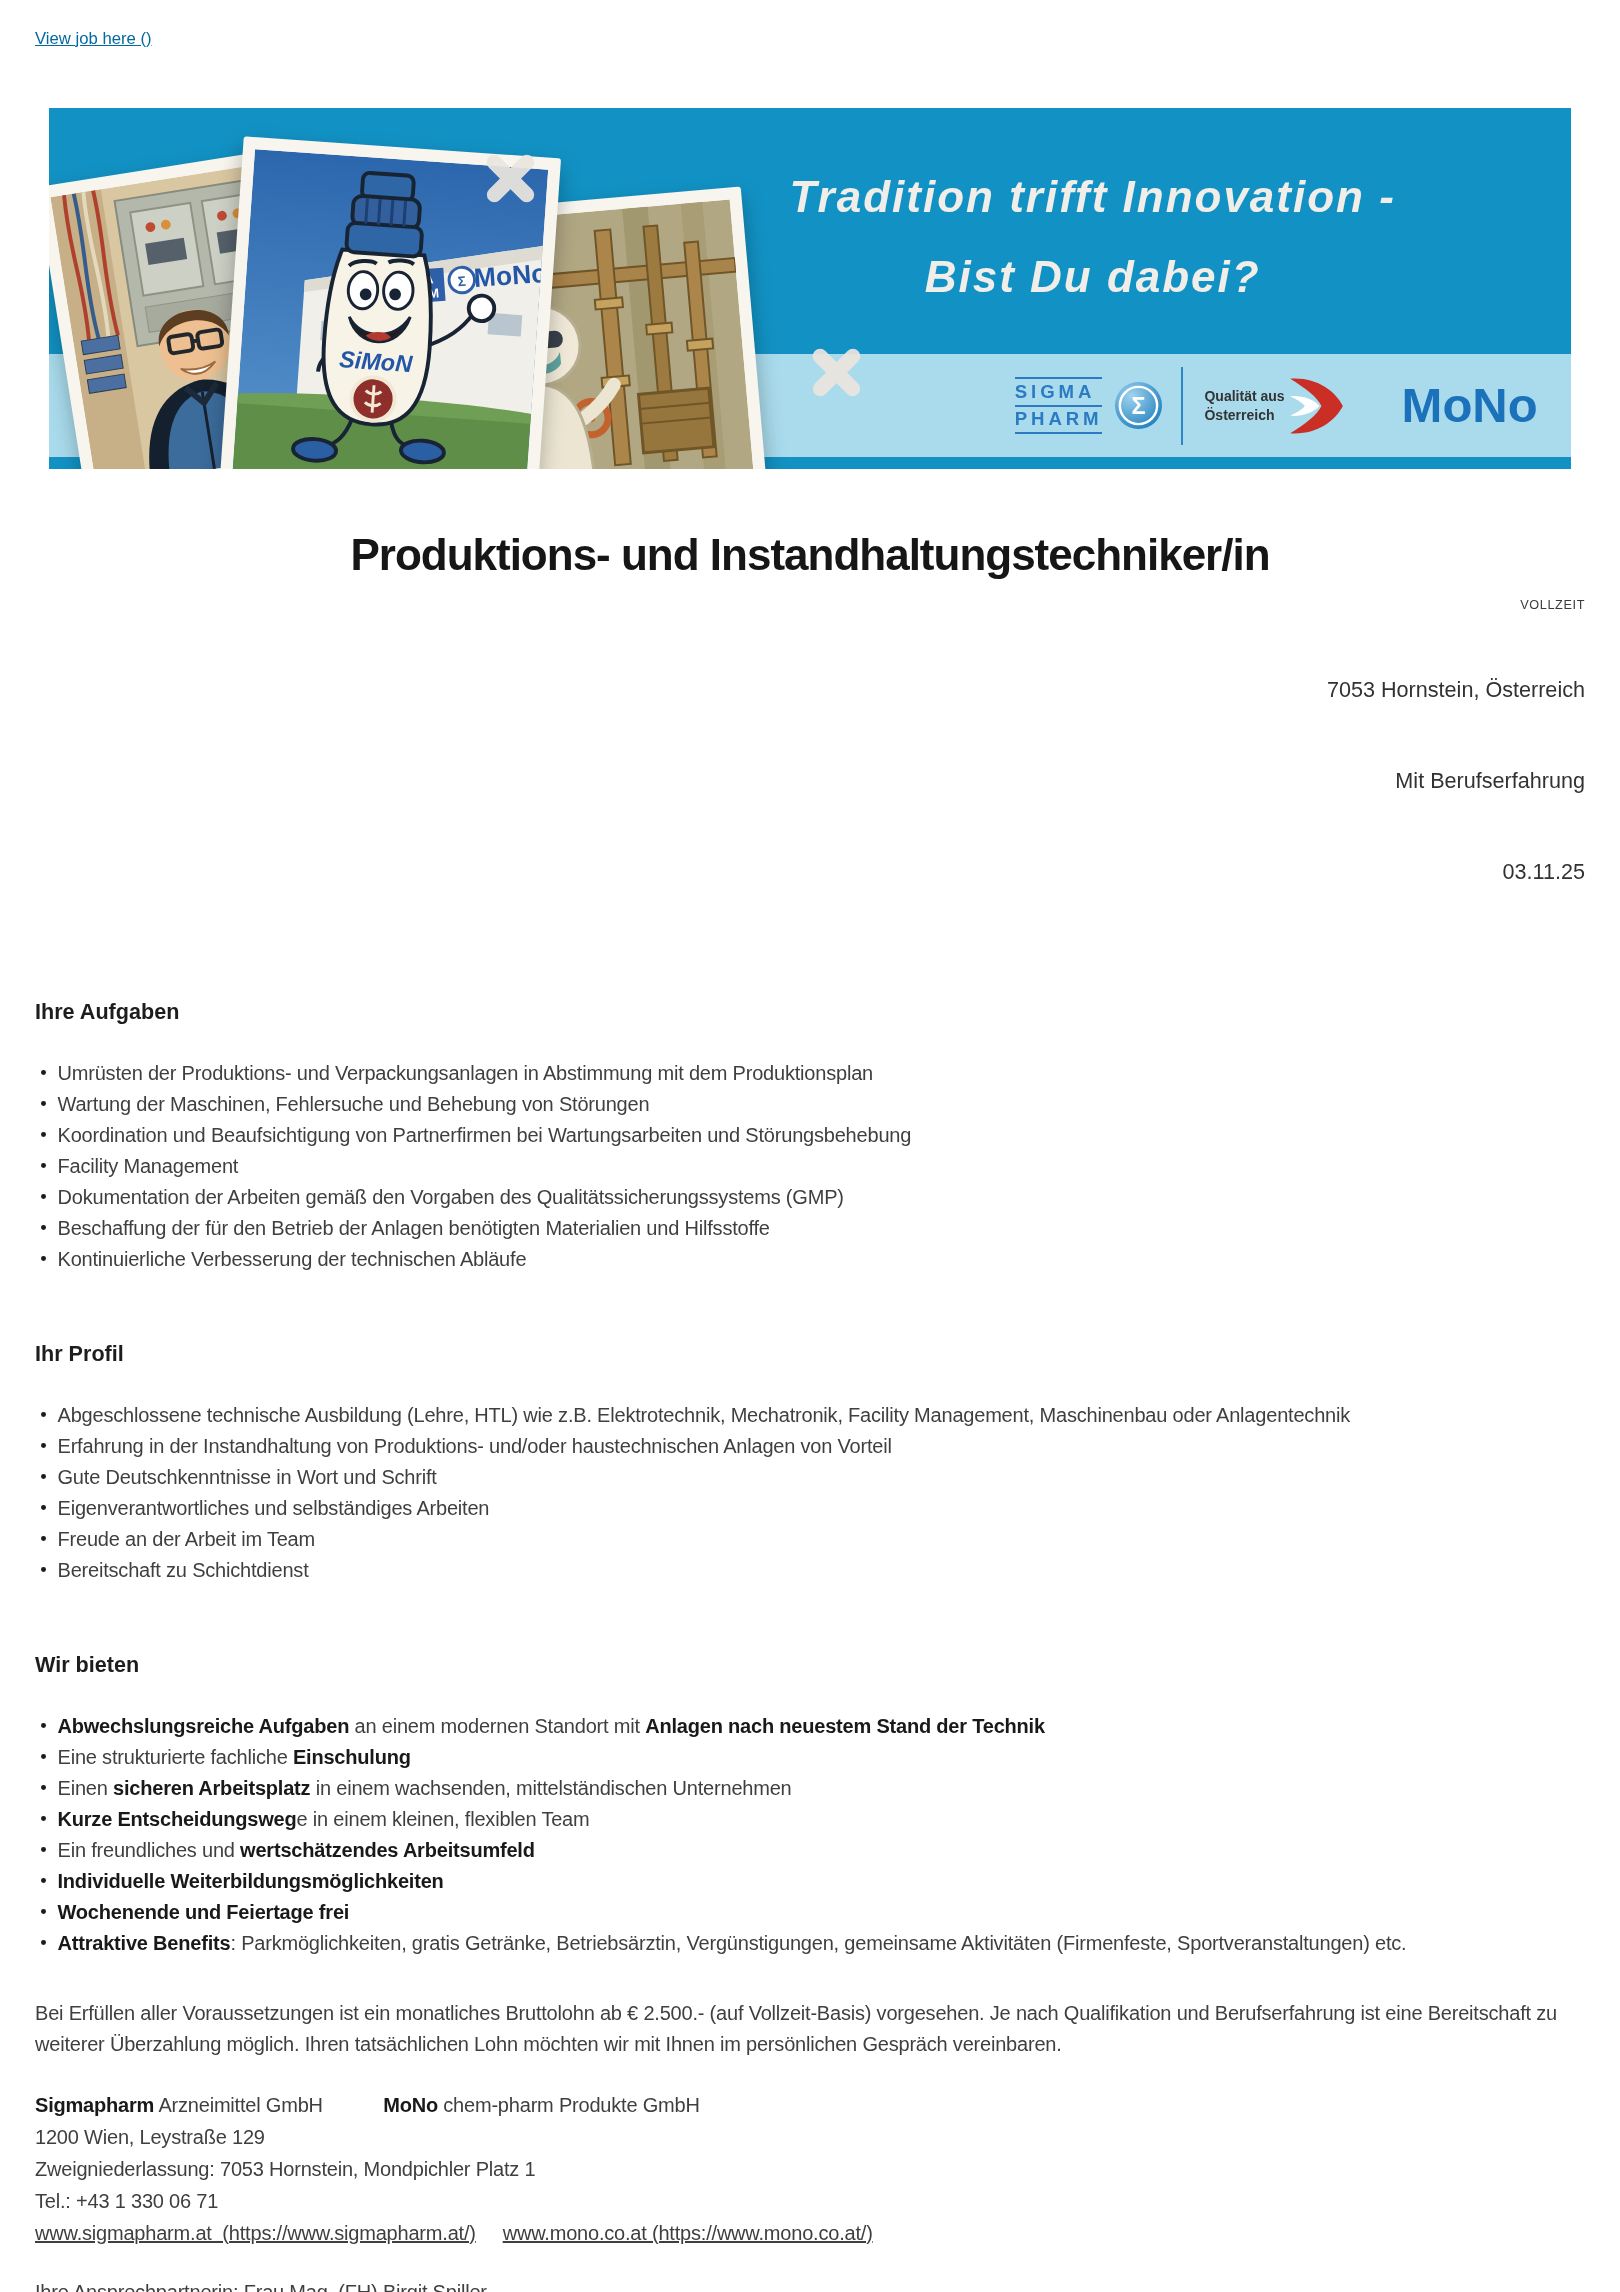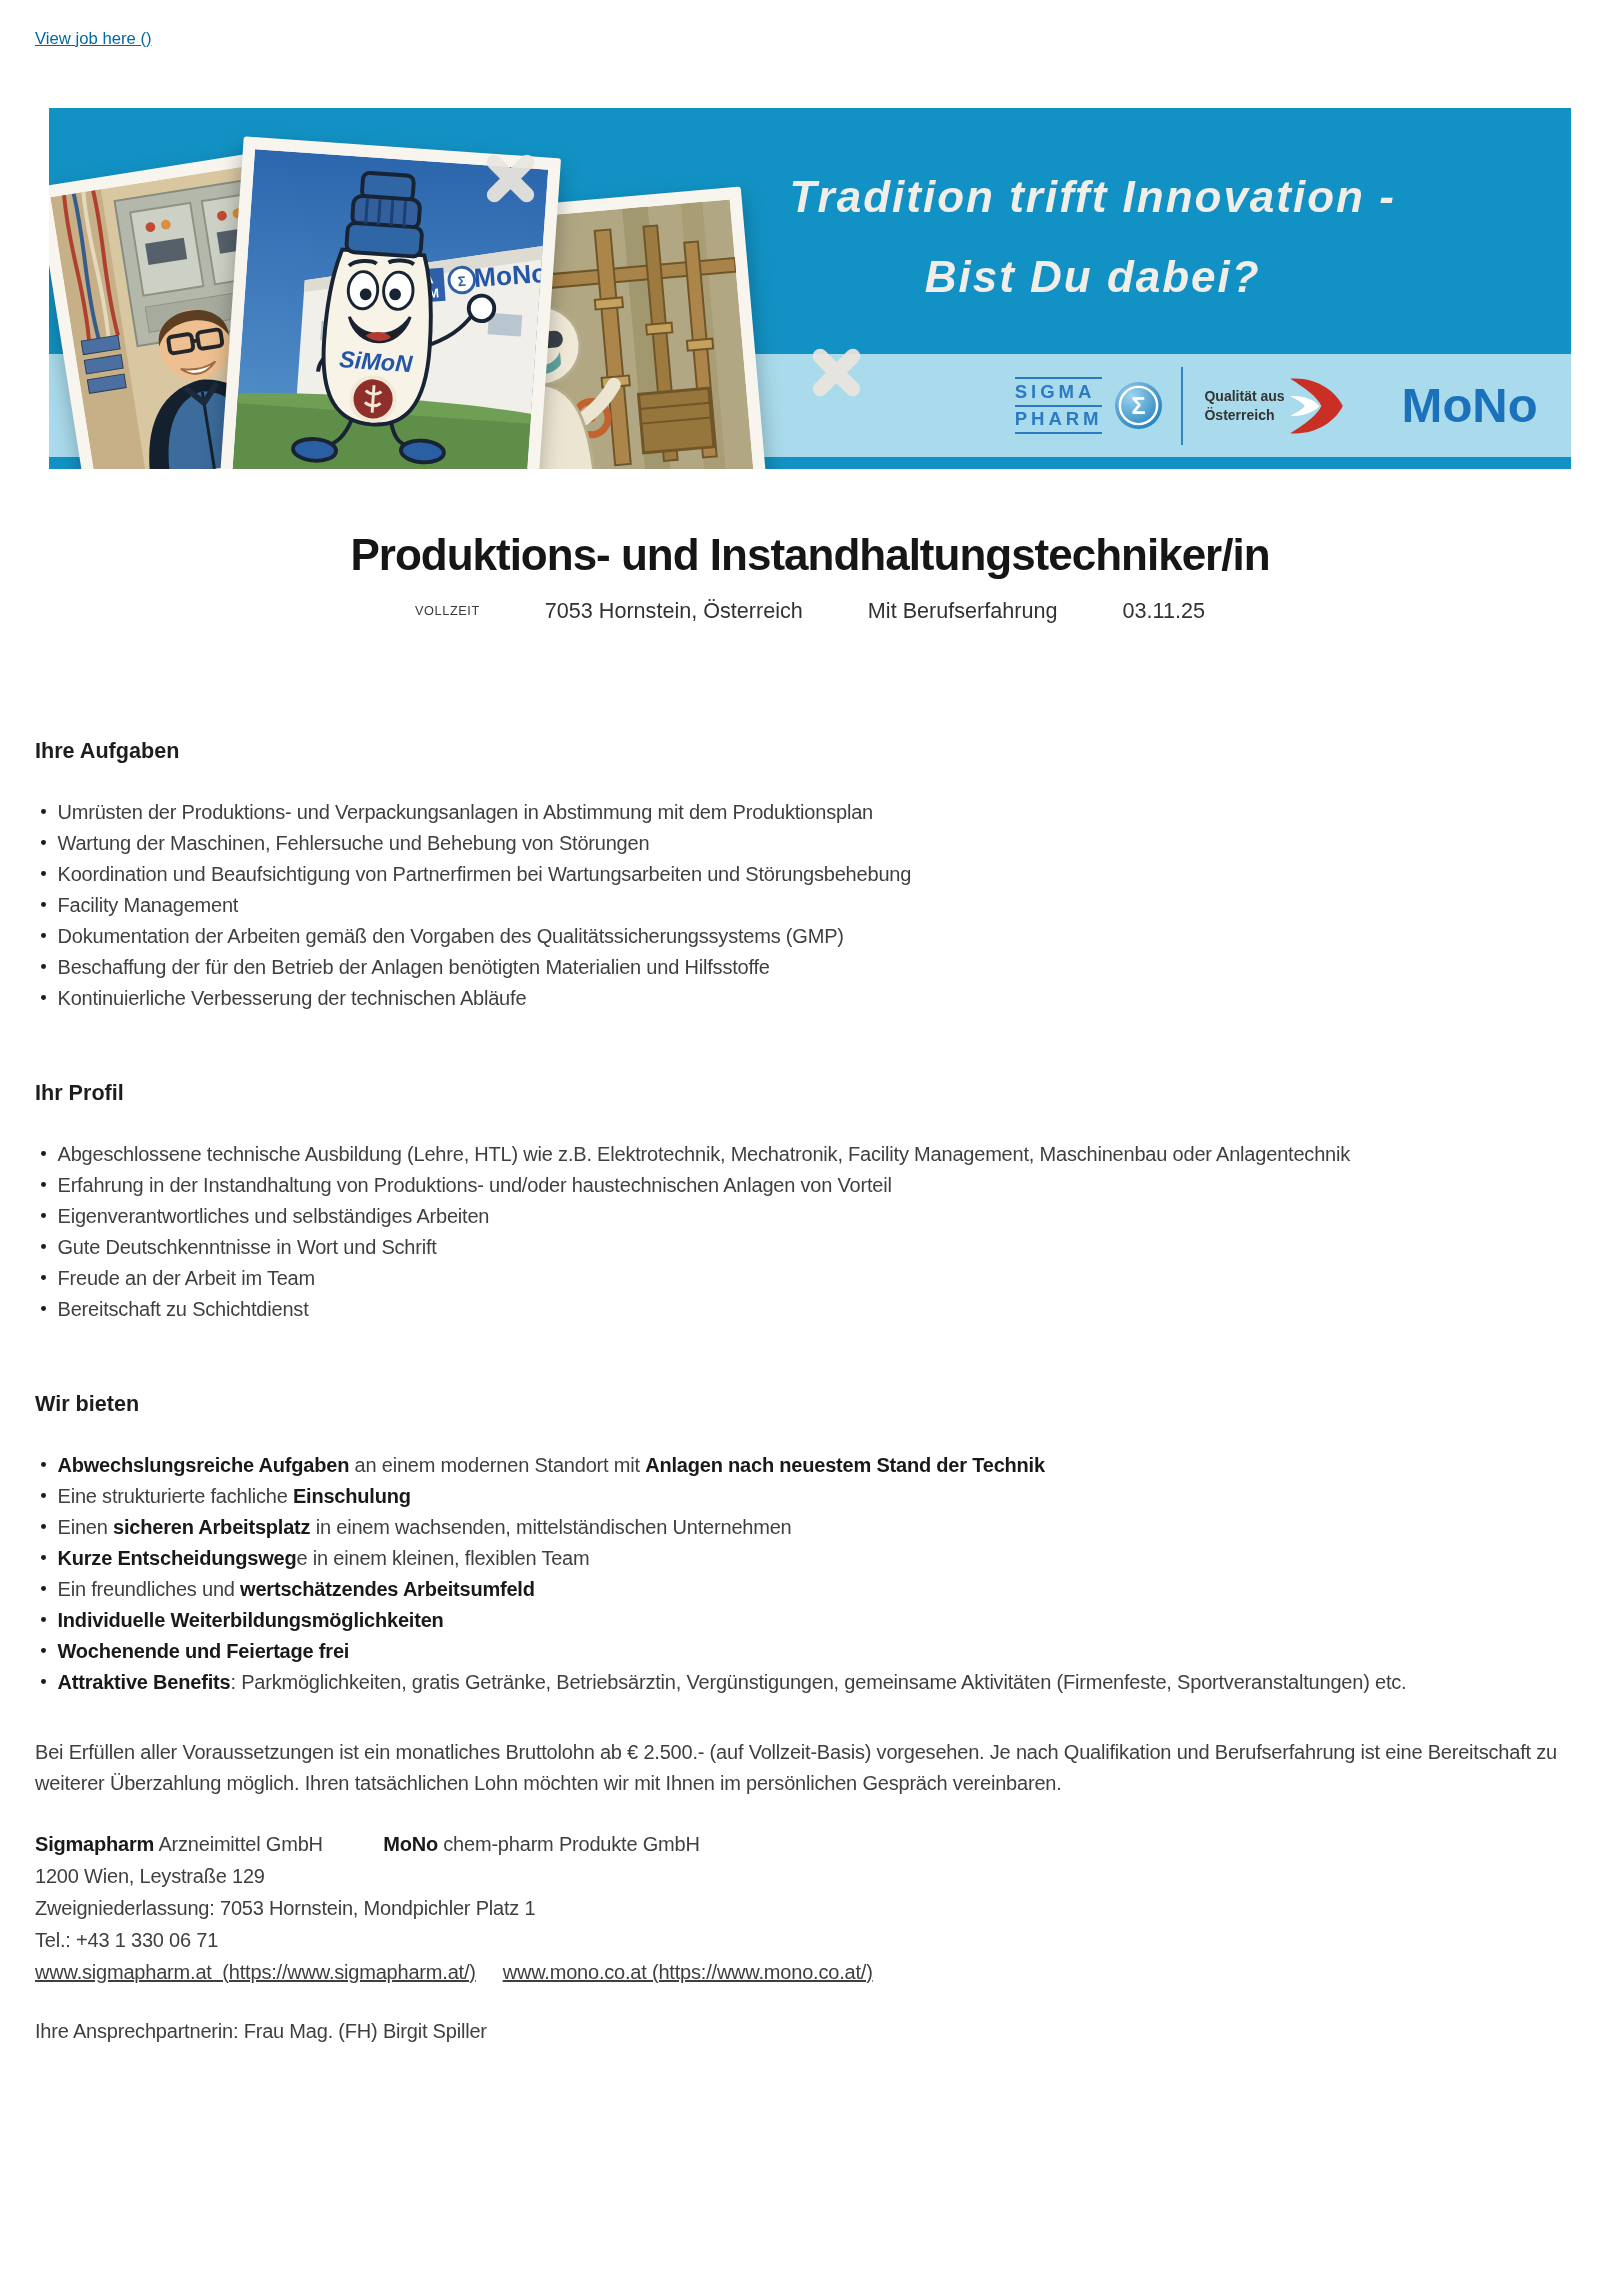--- a/index.html
+++ b/index.html
@@ -31,21 +31,21 @@
   
   .sigma-lockup{display:flex;align-items:center;gap:11.8px;}
   .sigma-text{display:flex;flex-direction:column;border-top:2.9px solid #2b7bc4;}
   .sigma-text span{font-weight:700;font-size:18.6px;letter-spacing:3.9px;color:#2b7bc4;line-height:1;padding:3.9px 0 2.9px;border-bottom:2.9px solid #2b7bc4;}
   .logo-divider{width:2px;height:78px;background:#2e86c3;margin:0 21.6px 0 17.6px;}
   .quality{display:flex;align-items:center;gap:1px;}
   .quality-text{font-size:14px;font-weight:700;color:#333;line-height:1.3;}
   .mono-logo{font-size:49px;font-weight:700;color:#1b72ba;letter-spacing:0;margin-left:53px;line-height:1;}
   
   h1.job-title{margin:61px 0 0;text-align:center;font-size:44px;letter-spacing:-1px;color:#161616;font-weight:700;}
-  .meta-row{margin-top:17.6px;display:flex;justify-content:center;align-items:center;gap:65px;}
+  .meta-row{margin-top:17.6px;display:flex;justify-content:center;align-items:flex-end;gap:65px;flex-direction:column;}
   .meta-type{font-size:12.7px;letter-spacing:0.6px;color:#3a3a3a;}
   .meta-item{font-size:21.6px;color:#323232;}
   
   h2{font-size:21.6px;color:#1d1d1d;font-weight:700;margin:66px 0 0;}
   h2.first{margin-top:114px;}
   ul.bullets{list-style:none;margin:33px 0 0;padding:0;}
   ul.bullets li{position:relative;padding-left:22.5px;line-height:31px;font-size:20px;color:#3f3f3f;letter-spacing:-0.2px;}
   ul.bullets li::before{content:'';position:absolute;left:5.9px;top:12.7px;width:4.9px;height:4.9px;border-radius:50%;background:#1c1c1c;}
   ul.bullets strong{color:#191919;font-weight:700;}
   .salary{margin:39px 0 0;font-size:20px;line-height:31px;letter-spacing:-0.2px;color:#3f3f3f;max-width:1550px;}
@@ -252,22 +252,22 @@
       <li><span>Facility Management</span></li>
       <li><span>Dokumentation der Arbeiten gemäß den Vorgaben des Qualitätssicherungssystems (GMP)</span></li>
       <li><span>Beschaffung der für den Betrieb der Anlagen benötigten Materialien und Hilfsstoffe</span></li>
       <li><span>Kontinuierliche Verbesserung der technischen Abläufe</span></li>
     </ul>
 
   <h2>Ihr Profil</h2>
   <ul class="bullets">
       <li><span>Abgeschlossene technische Ausbildung (Lehre, HTL) wie z.B. Elektrotechnik, Mechatronik, Facility Management, Maschinenbau oder Anlagentechnik</span></li>
       <li><span>Erfahrung in der Instandhaltung von Produktions- und/oder haustechnischen Anlagen von Vorteil</span></li>
+      <li><span>Gute Deutschkenntnisse in Wort und Schrift</span></li>
       <li><span>Eigenverantwortliches und selbständiges Arbeiten</span></li>
-      <li><span>Gute Deutschkenntnisse in Wort und Schrift</span></li>
       <li><span>Freude an der Arbeit im Team</span></li>
       <li><span>Bereitschaft zu Schichtdienst</span></li>
     </ul>
 
   <h2>Wir bieten</h2>
   <ul class="bullets">
       <li><strong>Abwechslungsreiche Aufgaben</strong><span> an einem modernen Standort mit </span><strong>Anlagen nach neuestem Stand der Technik</strong></li>
       <li><span>Eine strukturierte fachliche </span><strong>Einschulung</strong></li>
       <li><span>Einen </span><strong>sicheren Arbeitsplatz</strong><span> in einem wachsenden, mittelständischen Unternehmen</span></li>
       <li><strong>Kurze Entscheidungsweg</strong><span>e in einem kleinen, flexiblen Team</span></li>

